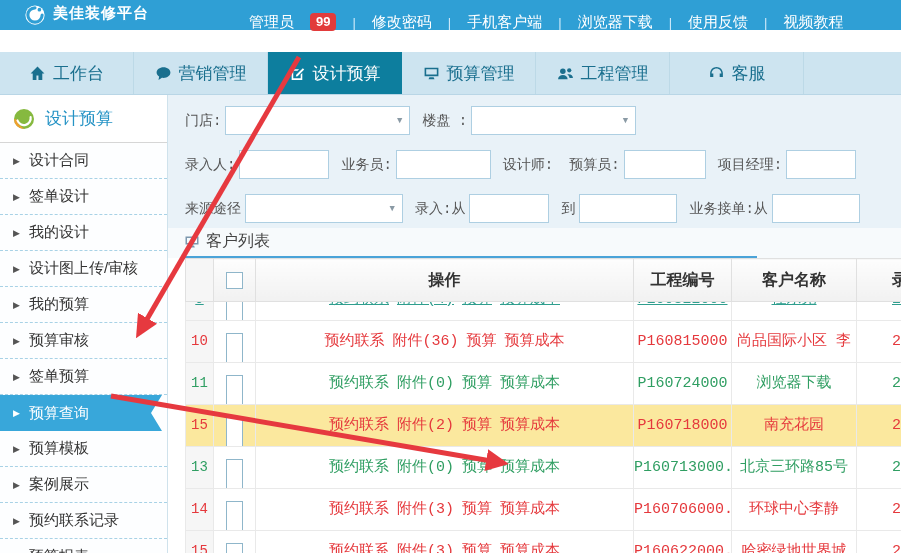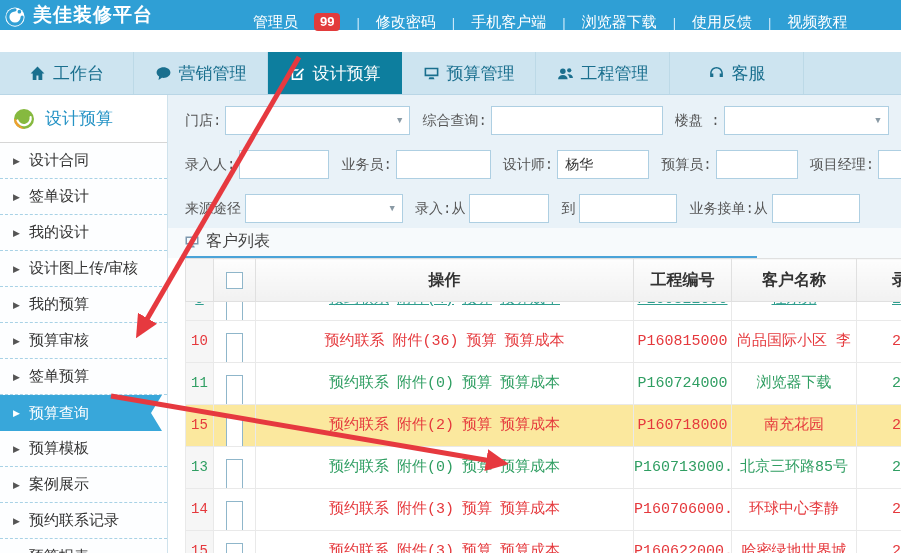--- a/index.html
+++ b/index.html
@@ -1,20 +1,20 @@
 <!DOCTYPE html>
 <html><head>
 <meta charset="utf-8">
 <style>
   html,body{margin:0;padding:0;}
   body{width:901px;height:553px;overflow:hidden;position:relative;background:#fff;
        font-family:"Liberation Sans","DejaVu Sans",sans-serif;}
   
   .topbar{height:30px;background:#2f9fd5;display:flex;align-items:center;color:#fff;white-space:nowrap;}
-  .brand{display:flex;align-items:flex-end;gap:7px;padding-left:4px;font-size:19px;font-weight:bold;letter-spacing:1px;}
+  .brand{display:flex;align-items:flex-start;gap:7px;padding-left:24px;font-size:15px;font-weight:bold;letter-spacing:1px;}
   .brand .ic svg{width:22px;height:22px;display:block;}
   .topmenu{display:flex;align-items:center;gap:16px;margin-left:100px;font-size:15px;margin-top:14px;}
   .toplink{cursor:pointer;}
   .sep{color:#cfeafa;font-size:13px;}
   .badge{background:#e23b3b;border-radius:4px;padding:0 6px;font-size:13px;line-height:18px;font-weight:bold;}
   
   .navbar{height:42px;background:#cde4f0;display:flex;align-items:stretch;border-bottom:1px solid #b9d6e6;white-space:nowrap;margin-top:22px;}
   .tab{min-width:134px;box-sizing:border-box;display:flex;align-items:center;justify-content:center;gap:7px;
        font-size:17px;color:#1a6f8e;border-right:1px solid #bcd9e7;cursor:pointer;}
   .tab .ic svg{width:17px;height:17px;fill:currentColor;display:block;}
@@ -223,26 +223,20 @@
     <div class="filters" id="filter-area">
         <div class="frow">
           <div class="fgroup">
             <span class="flabel">门店:</span>
             <div class="fbox" style="width: 185px;">
               <span></span>
               <span class="caret">▼</span>
             </div>
           </div>
           <div class="fgroup">
-            <span class="flabel">综合查询:</span>
-            <div class="fbox" style="width: 172px;">
-              <span></span>
-            </div>
-          </div>
-          <div class="fgroup">
             <span class="flabel">楼盘 :</span>
             <div class="fbox" style="width: 165px;">
               <span></span>
               <span class="caret">▼</span>
             </div>
           </div>
         </div>
         <div class="frow">
           <div class="fgroup">
             <span class="flabel">录入人:</span>
@@ -251,23 +245,20 @@
             </div>
           </div>
           <div class="fgroup">
             <span class="flabel">业务员:</span>
             <div class="fbox" style="width: 95px;">
               <span></span>
             </div>
           </div>
           <div class="fgroup">
             <span class="flabel">设计师:</span>
-            <div class="fbox" style="width: 92px;">
-              <span>杨华</span>
-            </div>
           </div>
           <div class="fgroup">
             <span class="flabel">预算员:</span>
             <div class="fbox" style="width: 82px;">
               <span></span>
             </div>
           </div>
           <div class="fgroup">
             <span class="flabel">项目经理:</span>
             <div class="fbox" style="width: 70px;">

